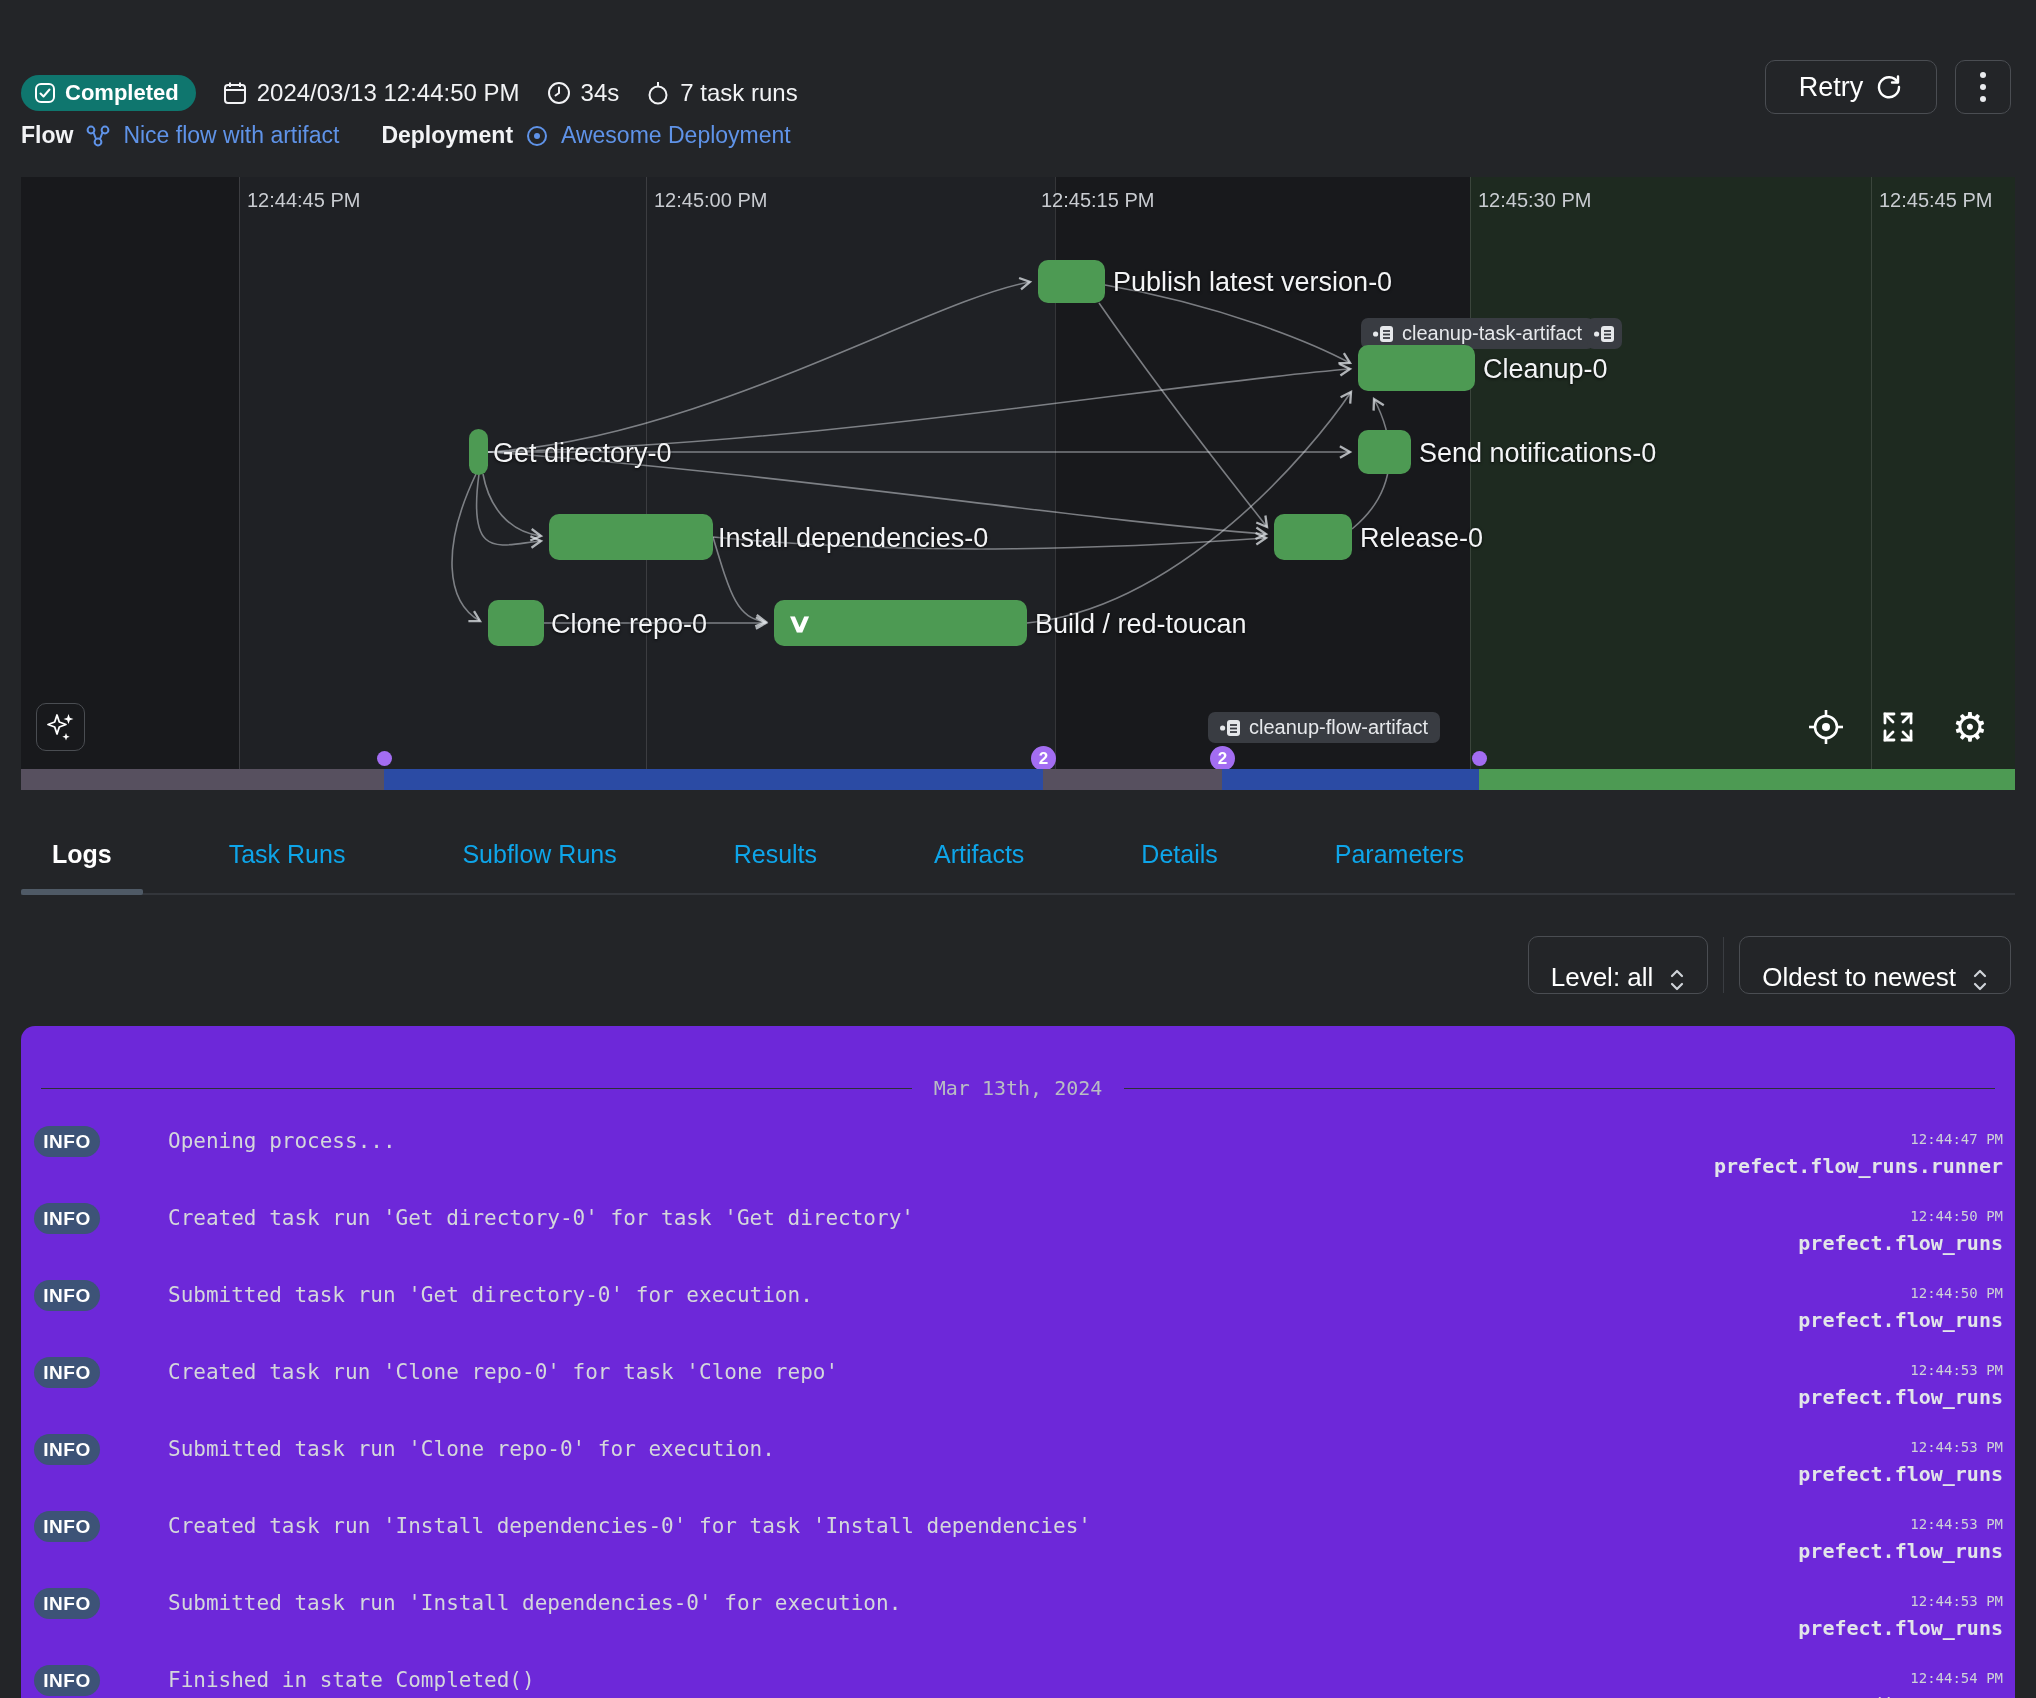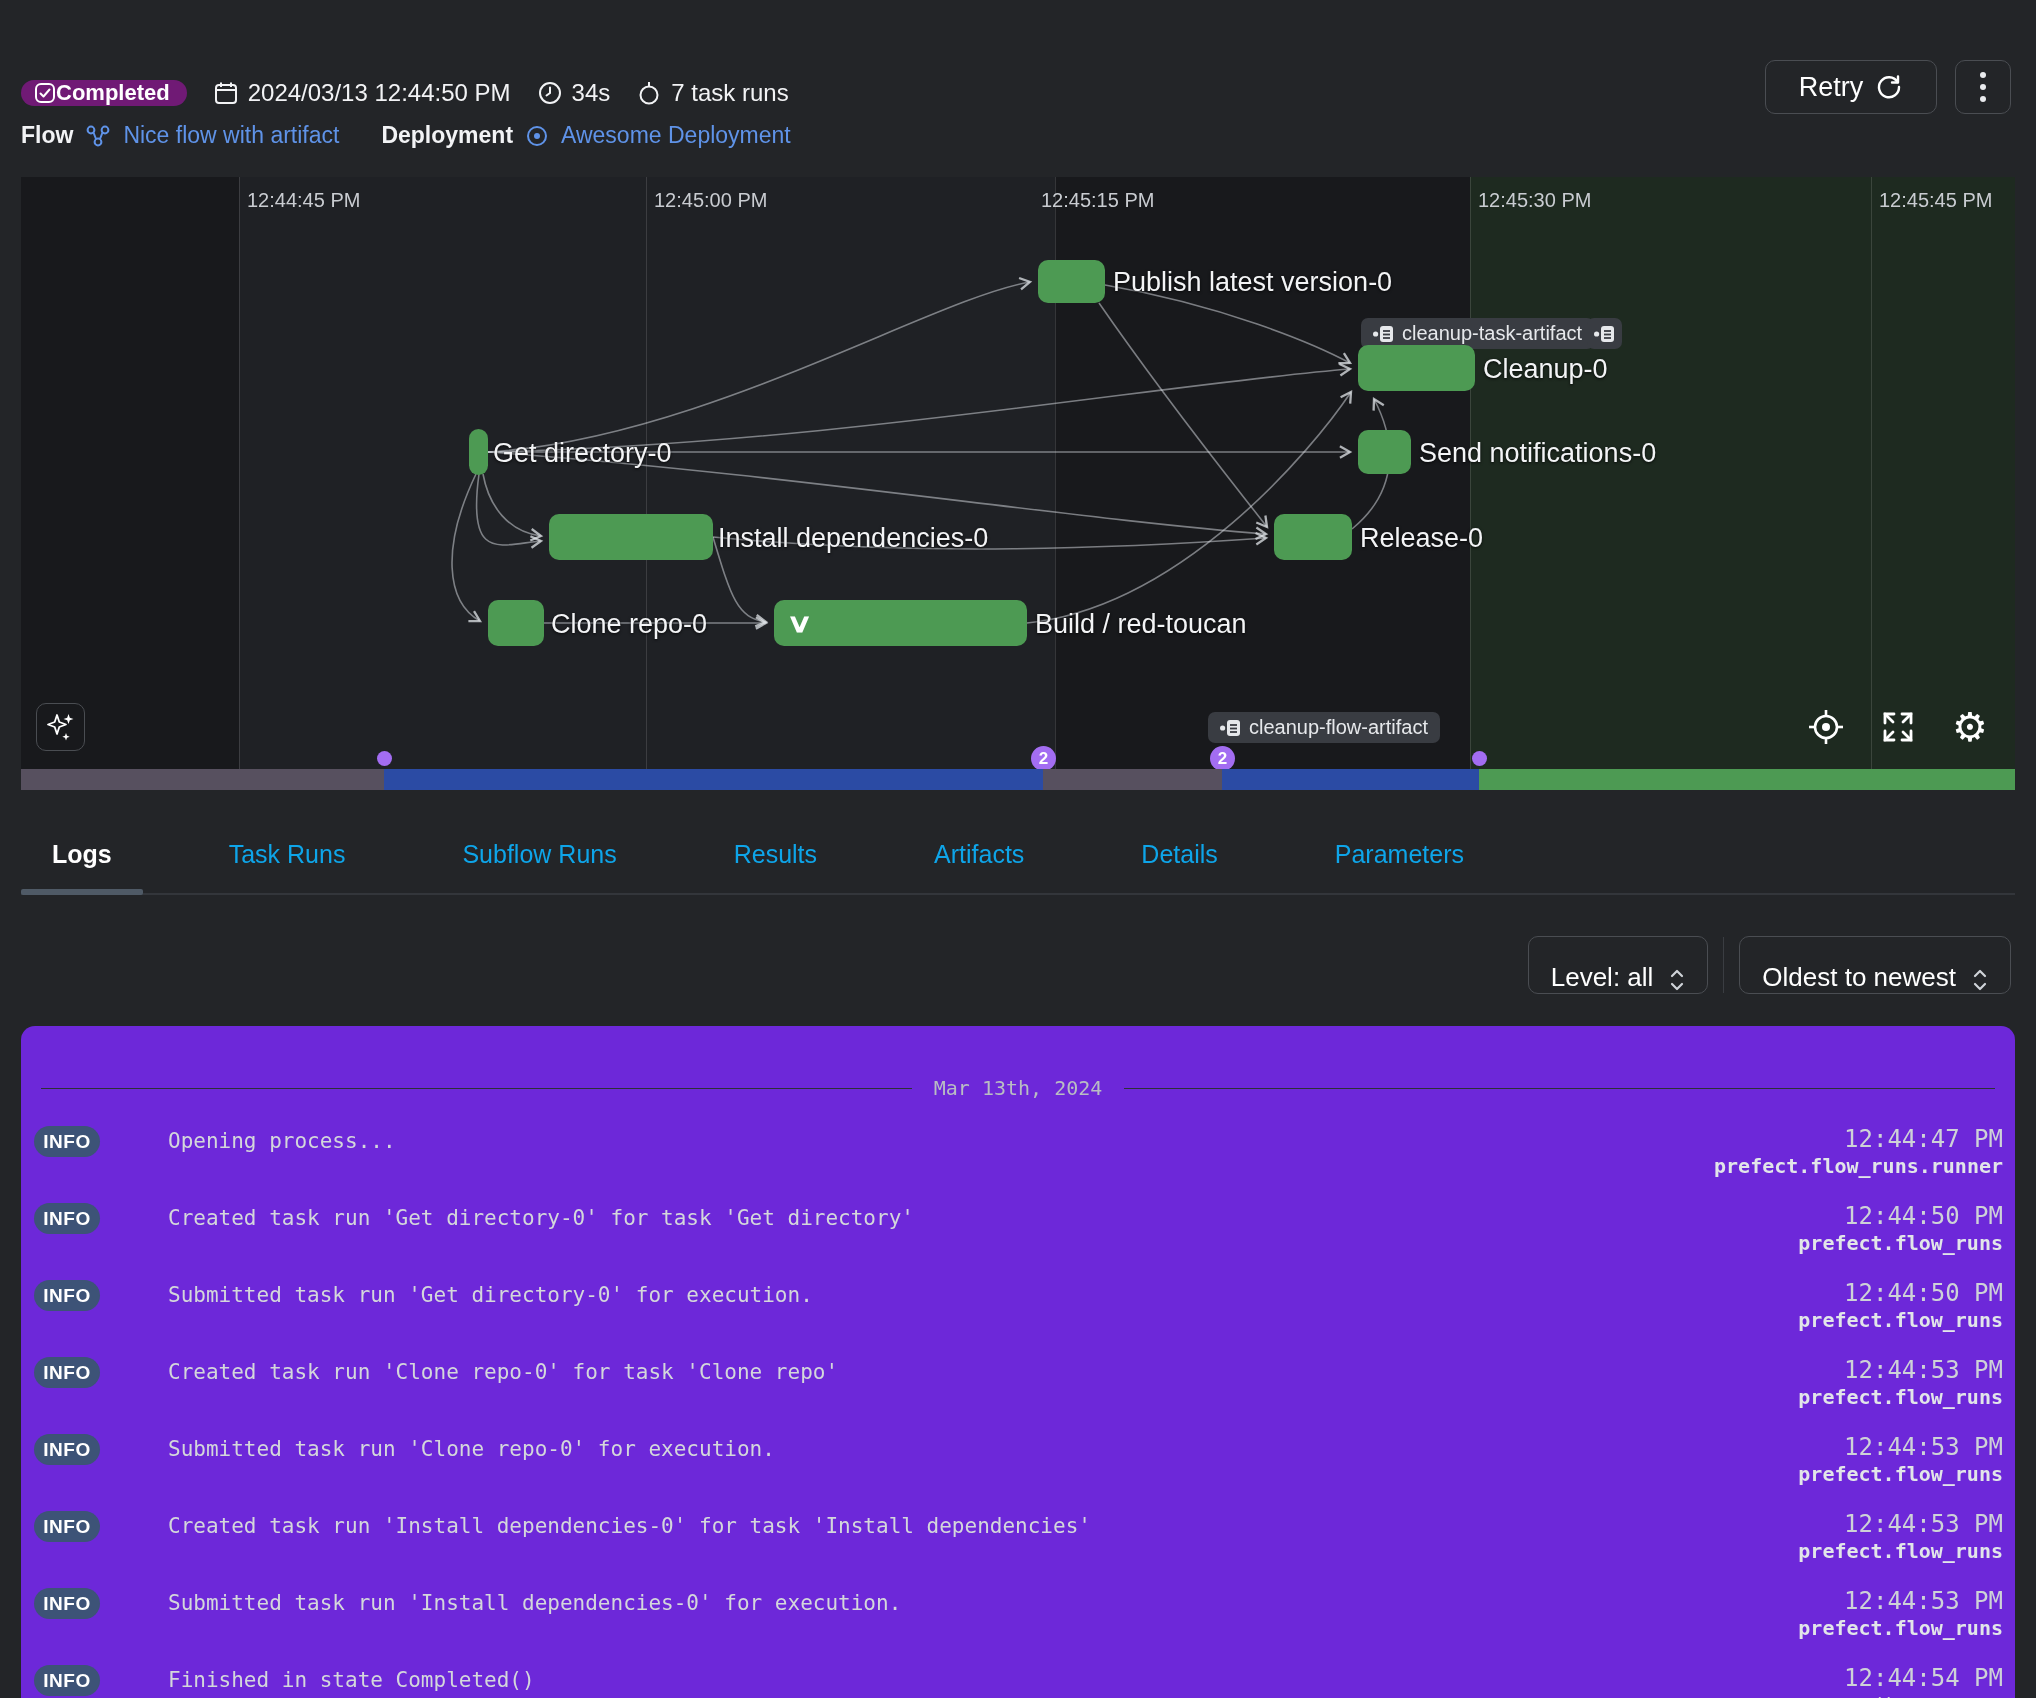--- a/index.html
+++ b/index.html
@@ -13,22 +13,22 @@
   }
   .page { position:absolute; inset:0; }
 
   
   .breadcrumb { position:absolute; left:21px; top:14px; font-size:40px; font-weight:bold; letter-spacing:-0.5px; }
   .breadcrumb .parent { color:#649ae9; }
   .breadcrumb .sep { color:#9aa0a8; font-weight:normal; padding:0 10px; }
   .breadcrumb .current { color:#ffffff; }
 
   .meta-row { position:absolute; left:21px; top:73px; display:flex; align-items:center; gap:26px; height:40px; }
-  .status-badge { display:flex; align-items:center; gap:0; background:#701a75; color:#fff;
-    border-radius:999px; padding:6px 17px 6px 13px; font-size:22px; font-weight:bold; height:26px; }
+  .status-badge { display:flex; align-items:center; gap:9px; background:#0f766e; color:#fff;
+    border-radius:999px; padding:6px 17px 6px 13px; font-size:22px; font-weight:bold; height:36px; }
   .meta-item { display:flex; align-items:center; gap:9px; font-size:24px; color:#f2f3f5; }
   .meta-item svg { display:block; }
 
   .flow-row { position:absolute; left:21px; top:122px; display:flex; align-items:center; gap:12px; font-size:23px; }
   .flow-row .lbl { font-weight:bold; color:#f2f3f5; }
   .flow-row .link { color:#5f93e8; }
   .flow-row .gap { width:18px; }
 
   .top-actions { position:absolute; right:25px; top:60px; display:flex; gap:18px; }
   .btn { border:1px solid #4a4d52; border-radius:10px; background:transparent; color:#fff;
@@ -80,21 +80,21 @@
   .log-card { position:absolute; left:21px; top:1026px; width:1994px; height:672px;
     background:#6d28d9; border-radius:14px 14px 0 0; overflow:hidden; }
   .date-divider { position:absolute; left:20px; right:20px; top:50px; display:flex; align-items:center; gap:22px;
     font-family:"DejaVu Sans Mono", monospace; font-size:20px; color:#b9bdc3; }
   .date-divider .line { flex:1; height:1px; background:#2e3136; }
   .log-row { position:absolute; left:0; width:100%; }
   .level-badge { position:absolute; left:13px; top:0; width:66px; height:31px; background:#3d5377; color:#fff;
     border-radius:16px; display:flex; align-items:center; justify-content:center; font-size:19px; font-weight:bold; letter-spacing:0.5px; }
   .log-msg { position:absolute; left:147px; top:3px; font-family:"DejaVu Sans Mono", monospace; font-size:21px; color:#d4d7db; white-space:pre; }
   .log-right { position:absolute; right:12px; top:0; text-align:right; font-family:"DejaVu Sans Mono", monospace; }
-  .log-time { font-size:24px; color:#ced2d7; line-height:27px; }
+  .log-time { font-size:14px; color:#ced2d7; line-height:27px; }
   .log-task { font-size:20px; color:#ced2d7; line-height:27px; }
   .log-logger { font-size:20px; font-weight:bold; color:#e2e5e9; line-height:27px; }
 </style>
 </head>
 <body>
 
 <div class="page">
 
 
   <div class="meta-row">

